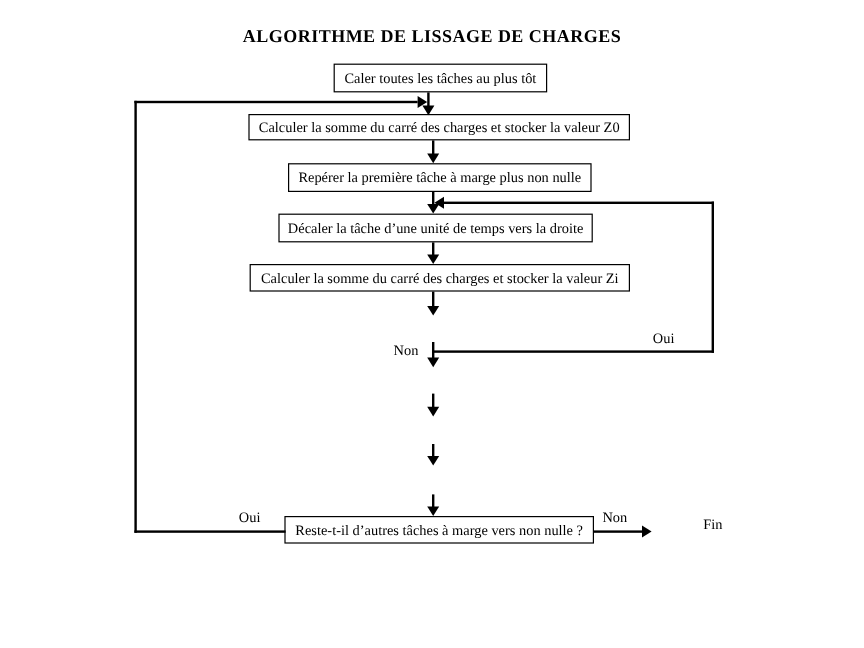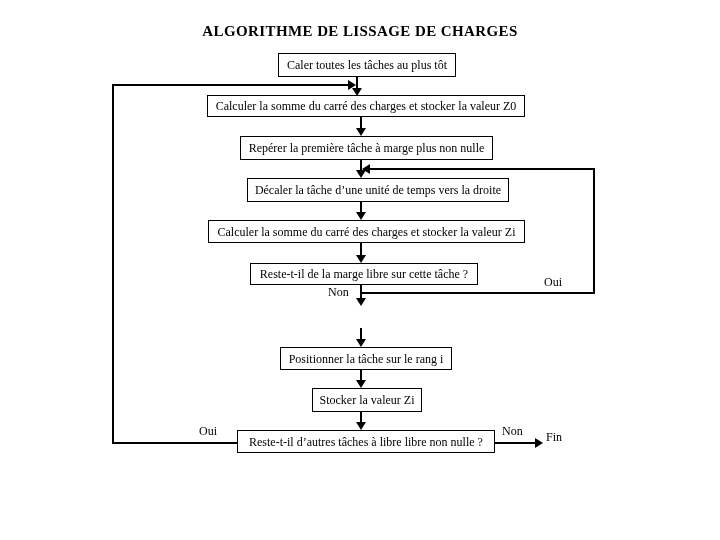--- a/index.html
+++ b/index.html
@@ -69,32 +69,29 @@
 <div id="slide">
 
   <div class="title">ALGORITHME DE LISSAGE DE CHARGES</div>
 
   <div class="node" style="left:278px;top:53px;width:178px;height:24px">Caler toutes les tâches au plus tôt</div>
 
   <div class="node" style="left:207px;top:95px;width:318px;height:22px">Calculer la somme du carré des charges et stocker la valeur Z0</div>
 
   <div class="node" style="left:240px;top:136px;width:253px;height:24px">Repérer la première tâche à marge plus non nulle</div>
 
-  <div class="node" style="left:247px;top:178px;width:262px;height:24px">Décaler la tâche d’une unité de temps vers la droite</div>
+  <div class="node" style="left:232px;top:178px;width:262px;height:24px">Décaler la tâche d’une unité de temps vers la droite</div>
 
   <div class="node" style="left:208px;top:220px;width:317px;height:23px">Calculer la somme du carré des charges et stocker la valeur Zi</div>
 
-  <div class="node" style="left:250px;top:263px;width:228px;height:22px">Reste-t-il de la marge libre sur cette tâche ?</div>
 
 
-  <div class="node" style="left:280px;top:347px;width:172px;height:23px">Positionner la tâche sur le rang i</div>
 
-  <div class="node" style="left:312px;top:388px;width:110px;height:24px">Stocker la valeur Zi</div>
 
-  <div class="node" style="left:237px;top:430px;width:258px;height:23px">Reste-t-il d’autres tâches à libre libre non nulle ?</div>
+  <div class="node" style="left:237px;top:430px;width:258px;height:23px">Reste-t-il d’autres tâches à marge vers non nulle ?</div>
 
   <div class="vline" style="left:356px;top:77px;width:2px;height:12px"></div>
   <div class="arr-down" style="left:352px;top:88px"></div>
   <div class="hline" style="left:112px;top:84px;width:236px;height:2px"></div>
   <div class="arr-right" style="left:348px;top:80px"></div>
   <div class="vline" style="left:112px;top:84px;width:2px;height:360px"></div>
   <div class="hline" style="left:112px;top:442px;width:126px;height:2px"></div>
 
   <div class="vline" style="left:360px;top:117px;width:2px;height:12px"></div>
   <div class="arr-down" style="left:356px;top:128px"></div>
@@ -124,17 +121,17 @@
   <div class="vline" style="left:360px;top:412px;width:2px;height:11px"></div>
   <div class="arr-down" style="left:356px;top:422px"></div>
 
   <div class="hline" style="left:495px;top:442px;width:40px;height:2px"></div>
   <div class="arr-right" style="left:535px;top:438px"></div>
 
   <div class="lbl" style="left:544px;top:276px">Oui</div>
   <div class="lbl" style="left:328px;top:286px">Non</div>
   <div class="lbl" style="left:199px;top:425px">Oui</div>
   <div class="lbl" style="left:502px;top:425px">Non</div>
-  <div class="lbl" style="left:546px;top:431px">Fin</div>
+  <div class="lbl" style="left:586px;top:431px">Fin</div>
 
   <div class="pagenum">30</div>
 
 </div>
 
 </body></html>

